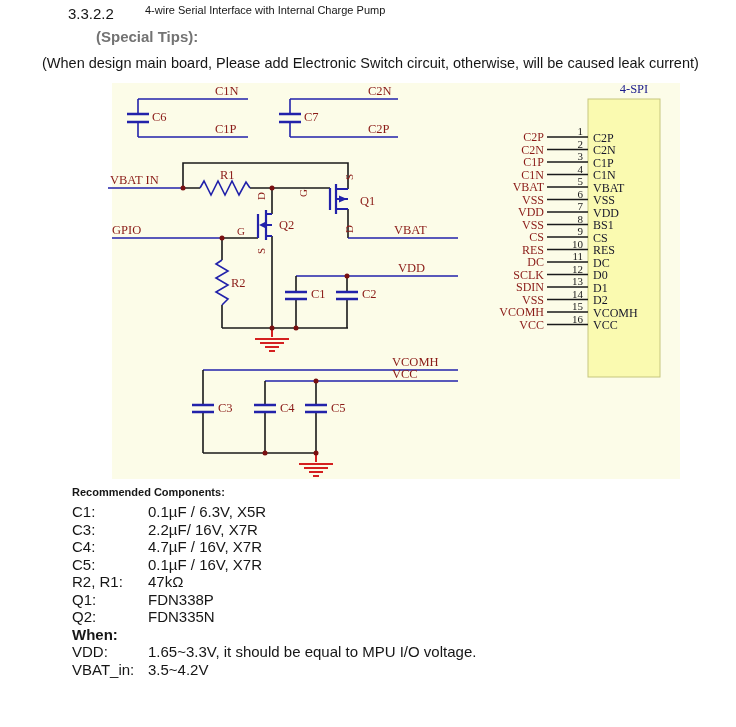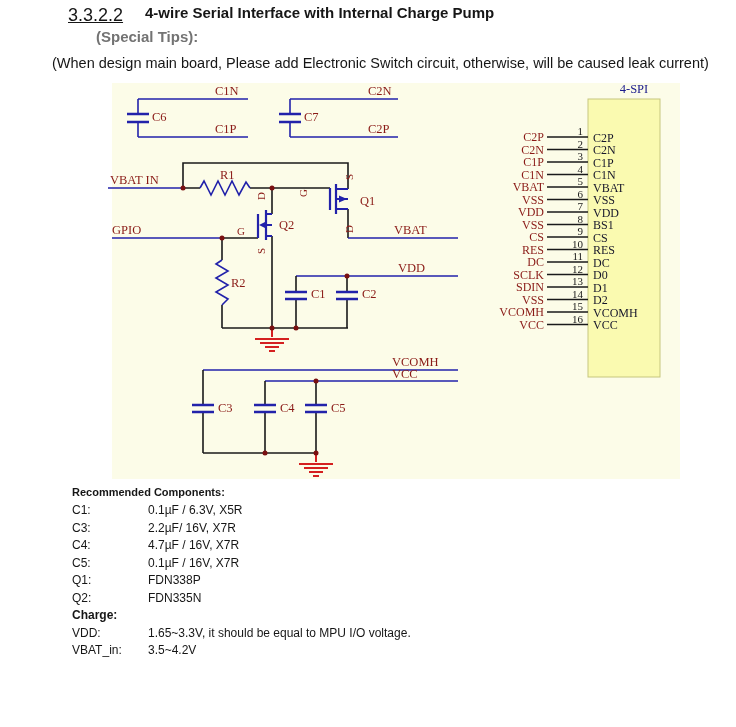--- a/index.html
+++ b/index.html
@@ -1,24 +1,24 @@
 <!DOCTYPE html>
 <html><head>
 <meta charset="utf-8">
 <style>
   html,body{margin:0;padding:0;background:#fff;}
   .page{position:relative;width:736px;height:727px;background:#ffffff;overflow:hidden;
         font-family:"Liberation Sans",sans-serif;color:#161616;}
   .abs{position:absolute;white-space:nowrap;}
-  .sec-num{left:68px;top:5px;font-size:18px;text-decoration:underline;}
-  .doc-title{left:145px;top:4px;font-size:15px;font-weight:bold;}
+  .sec-num{left:68px;top:5px;font-size:15px;}
+  .doc-title{left:145px;top:4px;font-size:11px;font-weight:normal;}
   .tips{left:96px;top:28px;font-size:15px;font-weight:bold;color:#737373;}
-  .warning{left:52px;top:55px;font-size:14.5px;}
+  .warning{left:42px;top:55px;font-size:14.5px;}
   .rec-heading{left:72px;top:486px;font-size:11px;font-weight:bold;}
-  .rec-rows{left:72px;top:503px;font-size:12px;}
+  .rec-rows{left:72px;top:503px;font-size:15px;}
   .row{height:17.5px;display:flex;align-items:flex-start;}
   .row .lab{width:76px;flex:0 0 76px;}
   .row .lab.b{font-weight:bold;}
   .footnote{left:67px;top:707px;font-size:15px;}
 
   
   svg text{font-family:"Liberation Serif",serif;}
   .wb{stroke:#2222aa;stroke-width:1.6;fill:none;}
   .wk{stroke:#1a1a1a;stroke-width:1.6;fill:none;}
   .plate{stroke:#2222aa;stroke-width:2.4;fill:none;}
@@ -213,29 +213,33 @@
       </div>
       <div class="row">
         <span class="lab">C4:</span>
         <span class="val">4.7µF / 16V, X7R</span>
       </div>
       <div class="row">
         <span class="lab">C5:</span>
         <span class="val">0.1µF / 16V, X7R</span>
       </div>
       <div class="row">
+        <span class="lab">R2, R1:</span>
+        <span class="val">47kΩ</span>
+      </div>
+      <div class="row">
         <span class="lab">Q1:</span>
         <span class="val">FDN338P</span>
       </div>
       <div class="row">
         <span class="lab">Q2:</span>
         <span class="val">FDN335N</span>
       </div>
       <div class="row">
-        <span class="lab b">Charge:</span>
+        <span class="lab b">When:</span>
         <span class="val"></span>
       </div>
       <div class="row">
         <span class="lab">VDD:</span>
         <span class="val">1.65~3.3V, it should be equal to MPU I/O voltage.</span>
       </div>
       <div class="row">
         <span class="lab">VBAT_in:</span>
         <span class="val">3.5~4.2V</span>
       </div>

